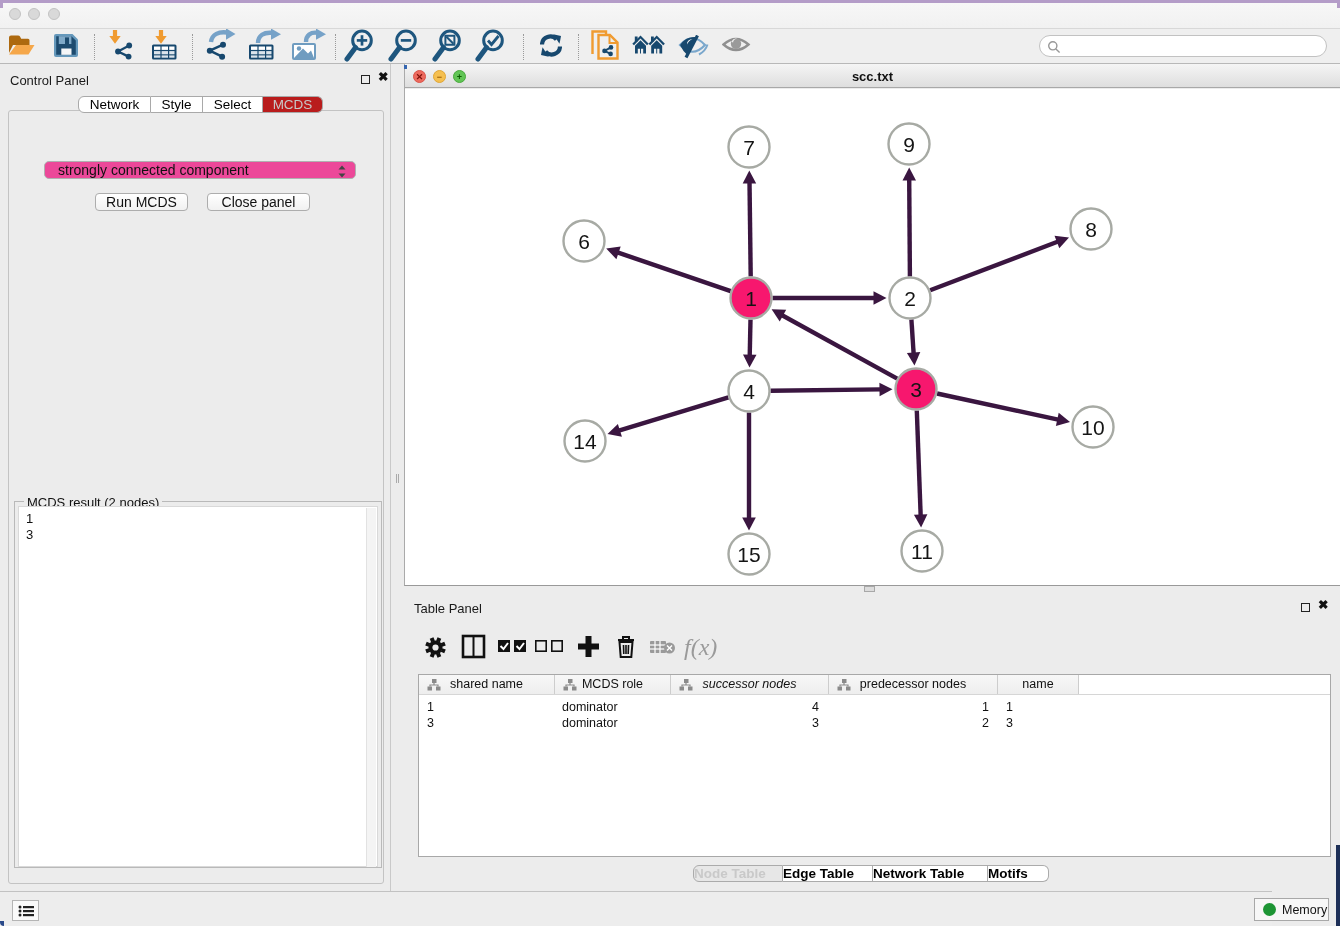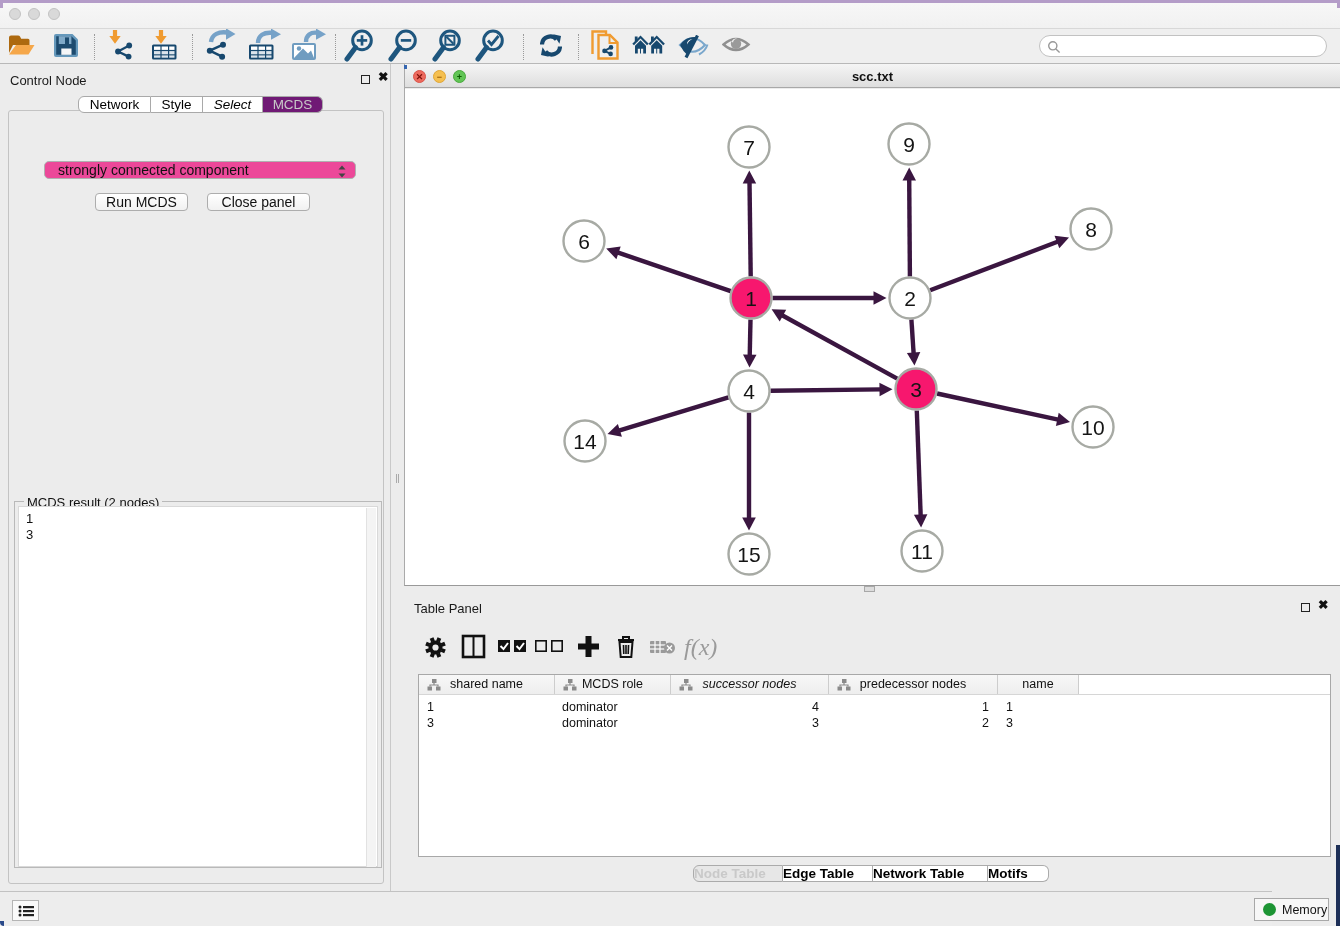--- a/index.html
+++ b/index.html
@@ -213,29 +213,29 @@
   <div class="abs sep" style="left:578px;"></div>
   <div class="abs" id="searchbox">
       <svg class="abs" style="left:7px;top:4px;" width="14" height="14" viewBox="0 0 14 14">
         <circle cx="5.8" cy="5.8" r="4.1" fill="none" stroke="#989898" stroke-width="1.4"></circle>
         <line x1="8.9" y1="8.9" x2="12.6" y2="12.6" stroke="#989898" stroke-width="1.4"></line>
       </svg>
     </div>
 </div>
 
 <div class="abs" id="cpanel">
-  <div class="abs phead" style="left:10px;top:9px;">Control Node</div>
+  <div class="abs phead" style="left:10px;top:9px;">Control Panel</div>
   <div class="abs wsq" style="left:361px;top:11px;"></div>
   <div class="abs wx" style="left:378px;top:5px;">✖</div>
   <div class="abs" id="tabpane"></div>
   <div class="abs" id="tabstrip">
     <div class="abs tab" style="left:78px;width:73px;border-radius:6px 0 0 6px;">Network</div>
     <div class="abs tab" style="left:151px;width:52px;border-left:none;">Style</div>
-    <div class="abs tab" style="left:203px;width:60px;border-left:none;font-style:italic;">Select</div>
-    <div class="abs tab" style="left:263px;width:60px;border-left:none;border-radius:0 6px 6px 0;background:#701a75;color:#c8c8c8;">MCDS</div>
+    <div class="abs tab" style="left:203px;width:60px;border-left:none;">Select</div>
+    <div class="abs tab" style="left:263px;width:60px;border-left:none;border-radius:0 6px 6px 0;background:#b91c1c;color:#c8c8c8;">MCDS</div>
   </div>
   <div class="abs" id="dropdown">strongly connected component
     <svg class="abs" style="right:8px;top:2px;" width="10" height="15" viewBox="0 0 10 15">
         <path d="M1.5 5.5 L5 1.5 L8.5 5.5 Z M1.5 9.5 L5 13.5 L8.5 9.5 Z" fill="#444"></path>
       </svg>
   </div>
   <div class="abs btn" style="left:95px;width:93px;">Run MCDS</div>
   <div class="abs btn" style="left:207px;width:103px;">Close panel</div>
   <div class="abs" id="fieldset">
     <div class="abs" id="fsborder"></div>

